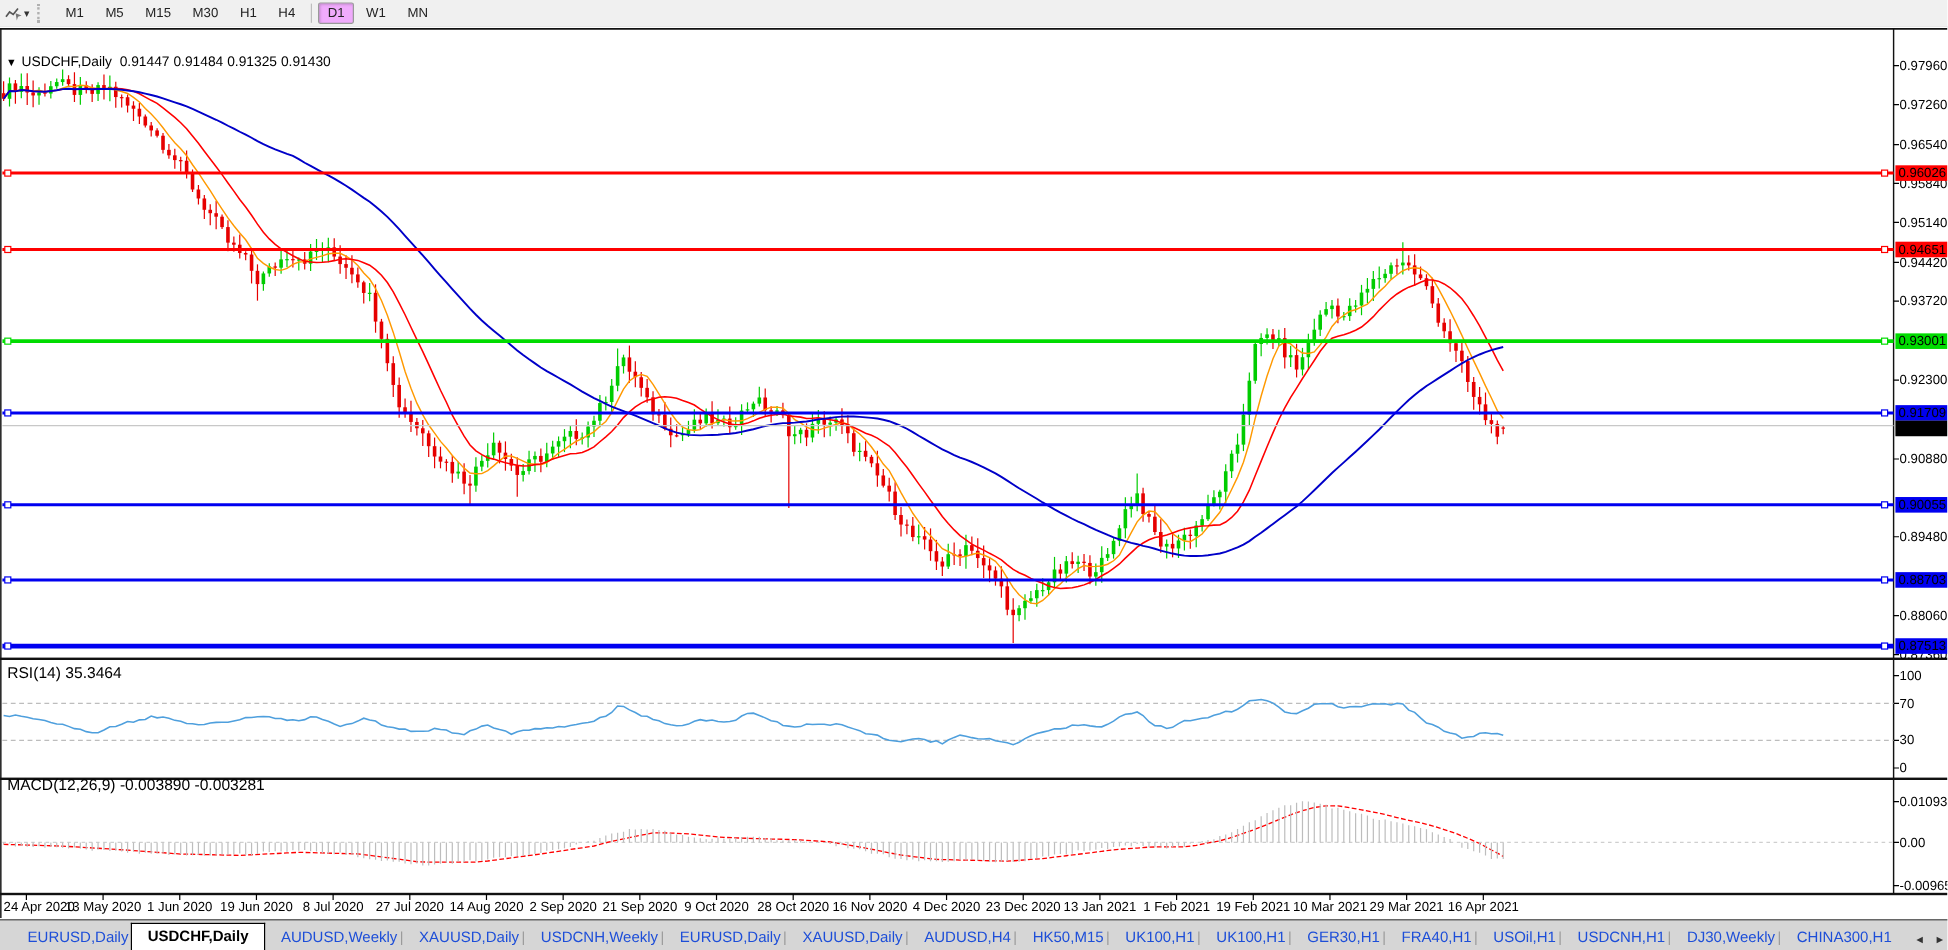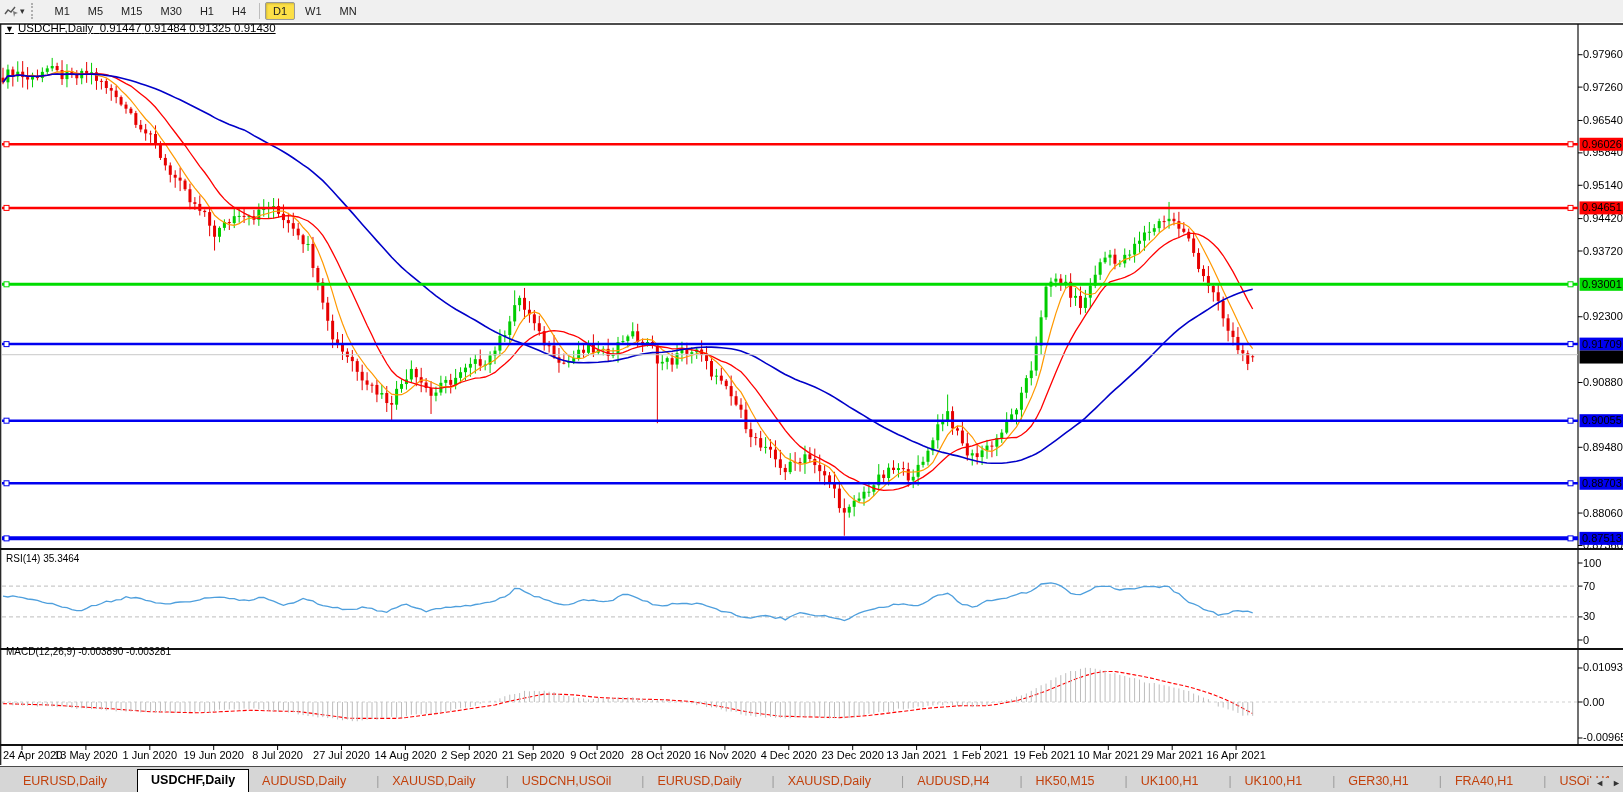--- a/index.html
+++ b/index.html
@@ -8,37 +8,37 @@
 
   
   #toolbar{position:absolute;left:0;top:0;width:1623px;height:22px;background:#f0f0f0;
            border-bottom:1px solid #a6a6a6;display:flex;align-items:center;}
   .tool-icon{width:18px;height:16px;margin-left:2px;display:flex;align-items:center;justify-content:center;}
   .caret{font-size:9px;color:#333;margin:0 4px 0 0;}
   .drag-handle{width:5px;height:16px;border-left:2px dotted #b0b0b0;margin:0 8px 0 2px;}
   #tf-buttons{display:flex;align-items:center;height:22px;}
   .tf{font-size:11px;color:#222;padding:2px 7px;margin:12px 1px;border:1px solid transparent;
       border-radius:2px;cursor:default;}
-  .tf.active{background:#fde047;border:1px solid #9a9a9a;box-shadow:inset 1px 1px 2px rgba(0,0,0,.18);}
+  .tf.active{background:#f0abfc;border:1px solid #9a9a9a;box-shadow:inset 1px 1px 2px rgba(0,0,0,.18);}
   .tf-sep{width:1px;height:16px;background:#bdbdbd;margin:0 4px;}
 
   
   #chartwin{position:absolute;left:0;top:22px;width:1623px;height:744px;background:#fff;}
   #chart-svg{position:absolute;left:0;top:0;}
-  #chart-header{position:absolute;left:5px;top:0;font-size:11.5px;color:#000;white-space:pre;z-index:5;text-decoration:underline;}
+  #chart-header{position:absolute;left:5px;top:24px;font-size:11.5px;color:#000;white-space:pre;z-index:5;}
   #chart-header .tri{font-size:9px;margin-right:4px;}
-  .panel-label{position:absolute;left:6px;font-size:10px;color:#000;z-index:5;}
+  .panel-label{position:absolute;left:6px;font-size:13px;color:#000;z-index:5;}
   #rsi-label{top:531px;}
   #macd-label{top:624px;}
 
   
   #tabbar{position:absolute;left:0;top:766px;width:1623px;height:26px;background:#d6d6d6;
           border-top:1px solid #4a4a4a;display:flex;align-items:flex-end;overflow:hidden;}
   #tabs{display:flex;align-items:flex-end;height:26px;padding-left:10px;white-space:nowrap;}
-  .tab{font-size:12.5px;color:#c2410c;padding:4px 30px 5px 13px;cursor:default;}
+  .tab{font-size:12.5px;color:#1d4ed8;padding:4px 2px 5px 13px;cursor:default;}
   .tab.active{background:#fff;color:#000;font-weight:bold;border:1px solid #000;border-bottom:none;
               padding:3px 13px 6px 13px;}
   .tab-div{color:#9a9a9a;font-size:12px;padding-bottom:5px;}
   #tab-arrows{position:absolute;right:2px;bottom:5px;display:flex;gap:8px;background:#d6d6d6;padding-left:6px;}
   .tab-arrow{font-size:9px;color:#333;cursor:default;}
 
   svg text{font-family:"Liberation Sans",sans-serif;font-size:11px;fill:#000;}
 </style>
 </head>
 <body>
@@ -984,25 +984,25 @@
       </svg>
     <div id="chart-header"><span class="tri">▼</span><span>USDCHF,Daily</span>  <span>0.91447</span> <span>0.91484</span> <span>0.91325</span> <span>0.91430</span></div>
     <div id="rsi-label" class="panel-label">RSI(14) 35.3464</div>
     <div id="macd-label" class="panel-label">MACD(12,26,9) -0.003890 -0.003281</div>
   </div>
 
   <div id="tabbar">
     <div id="tabs">
         <div class="tab">EURUSD,Daily</div>
         <div class="tab active">USDCHF,Daily</div>
-        <div class="tab">AUDUSD,Daily</div>
+        <div class="tab">AUDUSD,Weekly</div>
         <span class="tab-div">|</span>
         <div class="tab">XAUUSD,Daily</div>
         <span class="tab-div">|</span>
-        <div class="tab">USDCNH,USOil</div>
+        <div class="tab">USDCNH,Weekly</div>
         <span class="tab-div">|</span>
         <div class="tab">EURUSD,Daily</div>
         <span class="tab-div">|</span>
         <div class="tab">XAUUSD,Daily</div>
         <span class="tab-div">|</span>
         <div class="tab">AUDUSD,H4</div>
         <span class="tab-div">|</span>
         <div class="tab">HK50,M15</div>
         <span class="tab-div">|</span>
         <div class="tab">UK100,H1</div>

